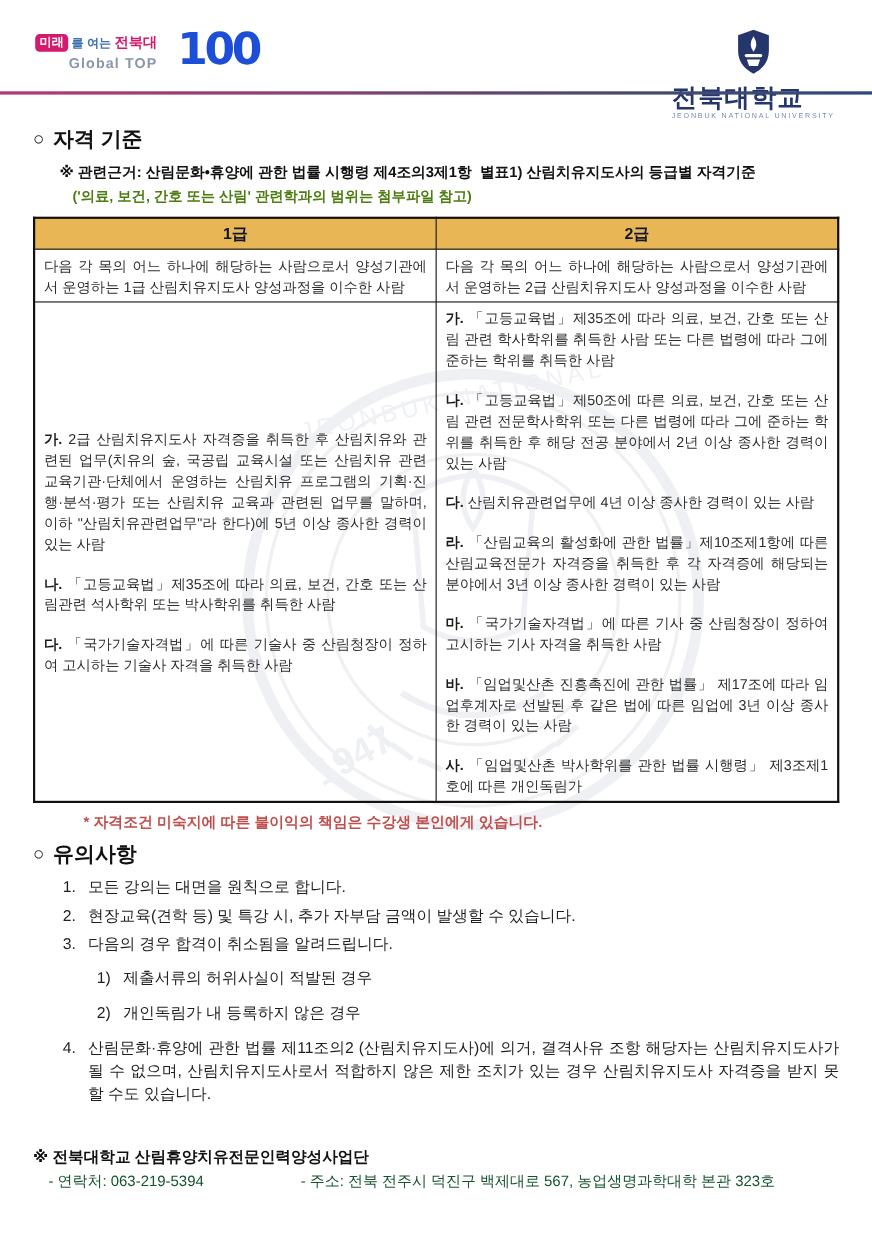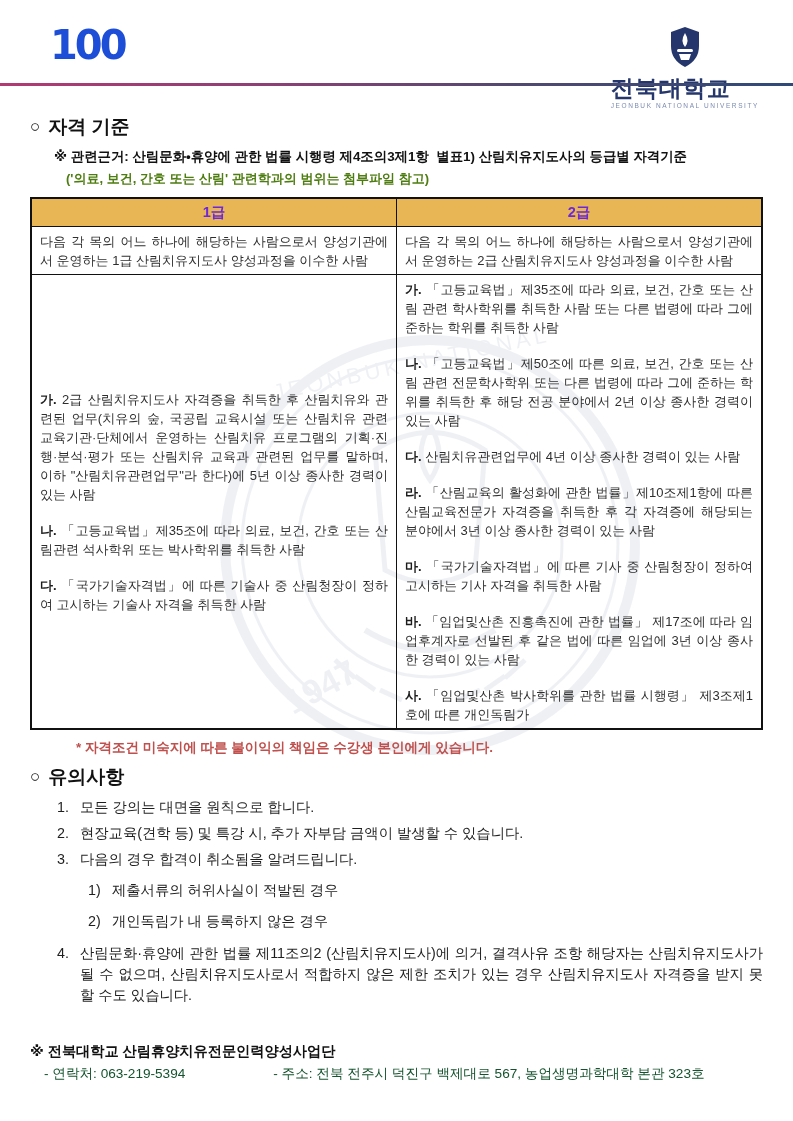--- a/index.html
+++ b/index.html
@@ -30,21 +30,21 @@
   
   .content { position:relative; z-index:1; padding:0 30px; }
   .section-title { display:flex; align-items:center; gap:8px; font-size:19px; font-weight:bold; color:#111; }
   .section-title .bullet { font-size:17px; font-weight:normal; }
   .qual-title { margin-top:28px; }
   .basis { margin:8px 0 0 24px; font-size:13.4px; font-weight:bold; color:#111; }
   .basis-note { margin:4px 0 0 36px; font-size:13px; font-weight:bold; color:#4d7c0f; }
 
   
   table.qual { width:733px; margin-top:9px; border-collapse:collapse; table-layout:fixed; border:2px solid #111; }
-  table.qual th { width:50%; background:#e9b656; border:1.6px solid #111; font-size:14.5px; font-weight:bold; color:#6d28d9; padding:4px 2px; }
+  table.qual th { width:50%; background:#e9b656; border:1.6px solid #111; font-size:14.5px; font-weight:bold; color:#0f172a; padding:4px 2px; }
   table.qual td { border:1.6px solid #111; vertical-align:top; padding:5px 8px 4px 8px; font-size:13px; line-height:19px; color:#2e2e2e; text-align:justify; }
   table.qual td p { margin:0 0 17px 0; }
   table.qual td p:last-child { margin-bottom:0; }
   table.qual td.mid { vertical-align:middle; }
   table.qual b { color:#1c1c1c; }
 
   
   .warning { margin-top:9px; font-size:13.5px; font-weight:bold; color:#c0504d;margin-left:46px; }
   .notes-title { margin-top:7px; }
   .notes { margin-top:7px; }
@@ -77,20 +77,28 @@
       <path d="M310 330 l-20 18 M290 346 l-20 14 M265 360 l-22 10" stroke-width="5"></path>
     </g>
     <g fill="#3a4f7c" font-family="Liberation Sans, sans-serif">
       <text x="78" y="385" font-size="34" font-weight="bold" transform="rotate(-28 78 385)">1947</text>
       <text x="60" y="70" font-size="22" letter-spacing="4" transform="rotate(-12 60 70)">JEONBUK NATIONAL</text>
     </g>
   </svg>
 
   <div class="header">
     <div class="logo-left">
+      <div class="ll-lines">
+        <div class="ll-top">
+          <span class="ll-badge">미래</span>
+          <span class="ll-mid">를 여는</span>
+          <span class="ll-jbd">전북대</span>
+        </div>
+        <div class="ll-bottom">Global TOP</div>
+      </div>
       <div class="ll-100">100</div>
     </div>
 
     <div class="logo-right">
       <svg width="34" height="42" viewBox="0 0 34 42">
         <path d="M17 1 L31 6 V20 Q31 34 17 41 Q3 34 3 20 V6 Z" fill="#24366b"></path>
         <path d="M17 7 q-5 8 0 14 q5 -6 0 -14" fill="#fff"></path>
         <rect x="9" y="23" width="16" height="3" rx="1.5" fill="#fff"></rect>
         <path d="M11 28 h12 l-2 6 h-8 z" fill="#fff"></path>
       </svg>

